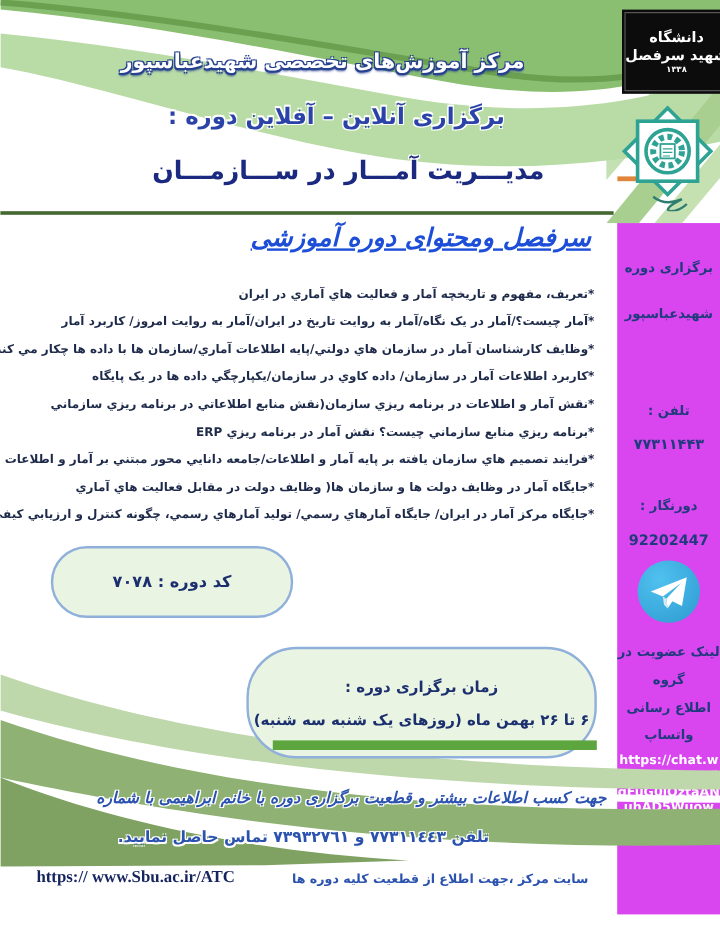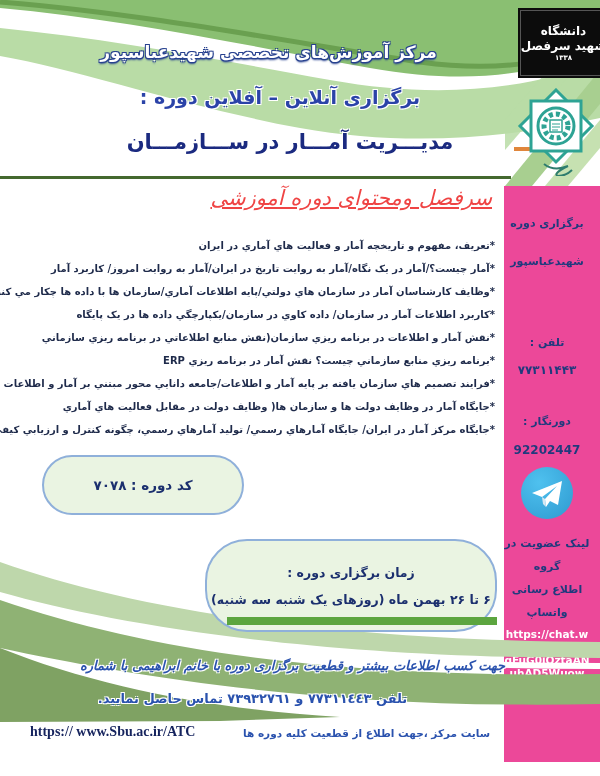--- a/index.html
+++ b/index.html
@@ -30,21 +30,21 @@
     left:518px;top:8px;width:91px;height:70px;background:#0c0c0c;
     color:#fff;text-align:center;display:flex;flex-direction:column;
     justify-content:center;line-height:15px;font-weight:bold;font-size:12px;
     box-shadow:inset 0 0 0 2px #0c0c0c, inset 0 0 0 3px #555;
   }
   .uni-logo .yr{font-size:7px;line-height:9px;}
   .hr-dark{left:0;top:176px;width:511px;height:3px;background:#44682f;}
   
   .section-title{
     right:108px;top:186px;white-space:nowrap;
-    font-size:21px;font-weight:normal;font-style:italic;color:#ef4444;
+    font-size:21px;font-weight:bold;font-style:italic;color:#1d4ed8;
     text-decoration:underline;
   }
   ul.syllabus{
     margin:0;padding:0;list-style:none;
     position:absolute;z-index:3;right:105px;top:234px;
   }
   ul.syllabus li{
     height:23px;line-height:23px;white-space:nowrap;text-align:right;
     font-size:10px;font-weight:bold;color:#1e2a4a;
   }
@@ -67,22 +67,22 @@
     font-size:13px;font-weight:bold;color:#2a52ae;
     text-shadow:-1px -1px 0 #fff,1px -1px 0 #fff,-1px 1px 0 #fff,1px 1px 0 #fff;
   }
   .site-url{
     left:30px;top:724px;direction:ltr;text-decoration:none;
     font-family:"Liberation Serif",serif;font-size:14px;font-weight:bold;color:#16245e;
   }
   .site-note{right:110px;top:727px;font-size:10.5px;font-weight:bold;color:#2a52ae;white-space:nowrap;}
   
   .sidebar{
-    position:absolute;z-index:1;top:185px;bottom:14px;right:0;width:96px;
-    background:#ec4899;
+    position:absolute;z-index:1;top:185px;bottom:14px;right:0;width:86px;
+    background:#d946ef;
   }
   .sidebar .sb{
     position:absolute;left:0;width:86px;text-align:center;z-index:3;
     font-size:11px;font-weight:bold;color:#203a7d;white-space:nowrap;
   }
   .sidebar .num{font-size:12px;}
   .tg{
     position:absolute;left:17px;top:282px;width:52px;height:52px;z-index:3;
     border-radius:50%;background:radial-gradient(circle at 35% 30%, #4fc1ef, #2e9ad0);
   }

